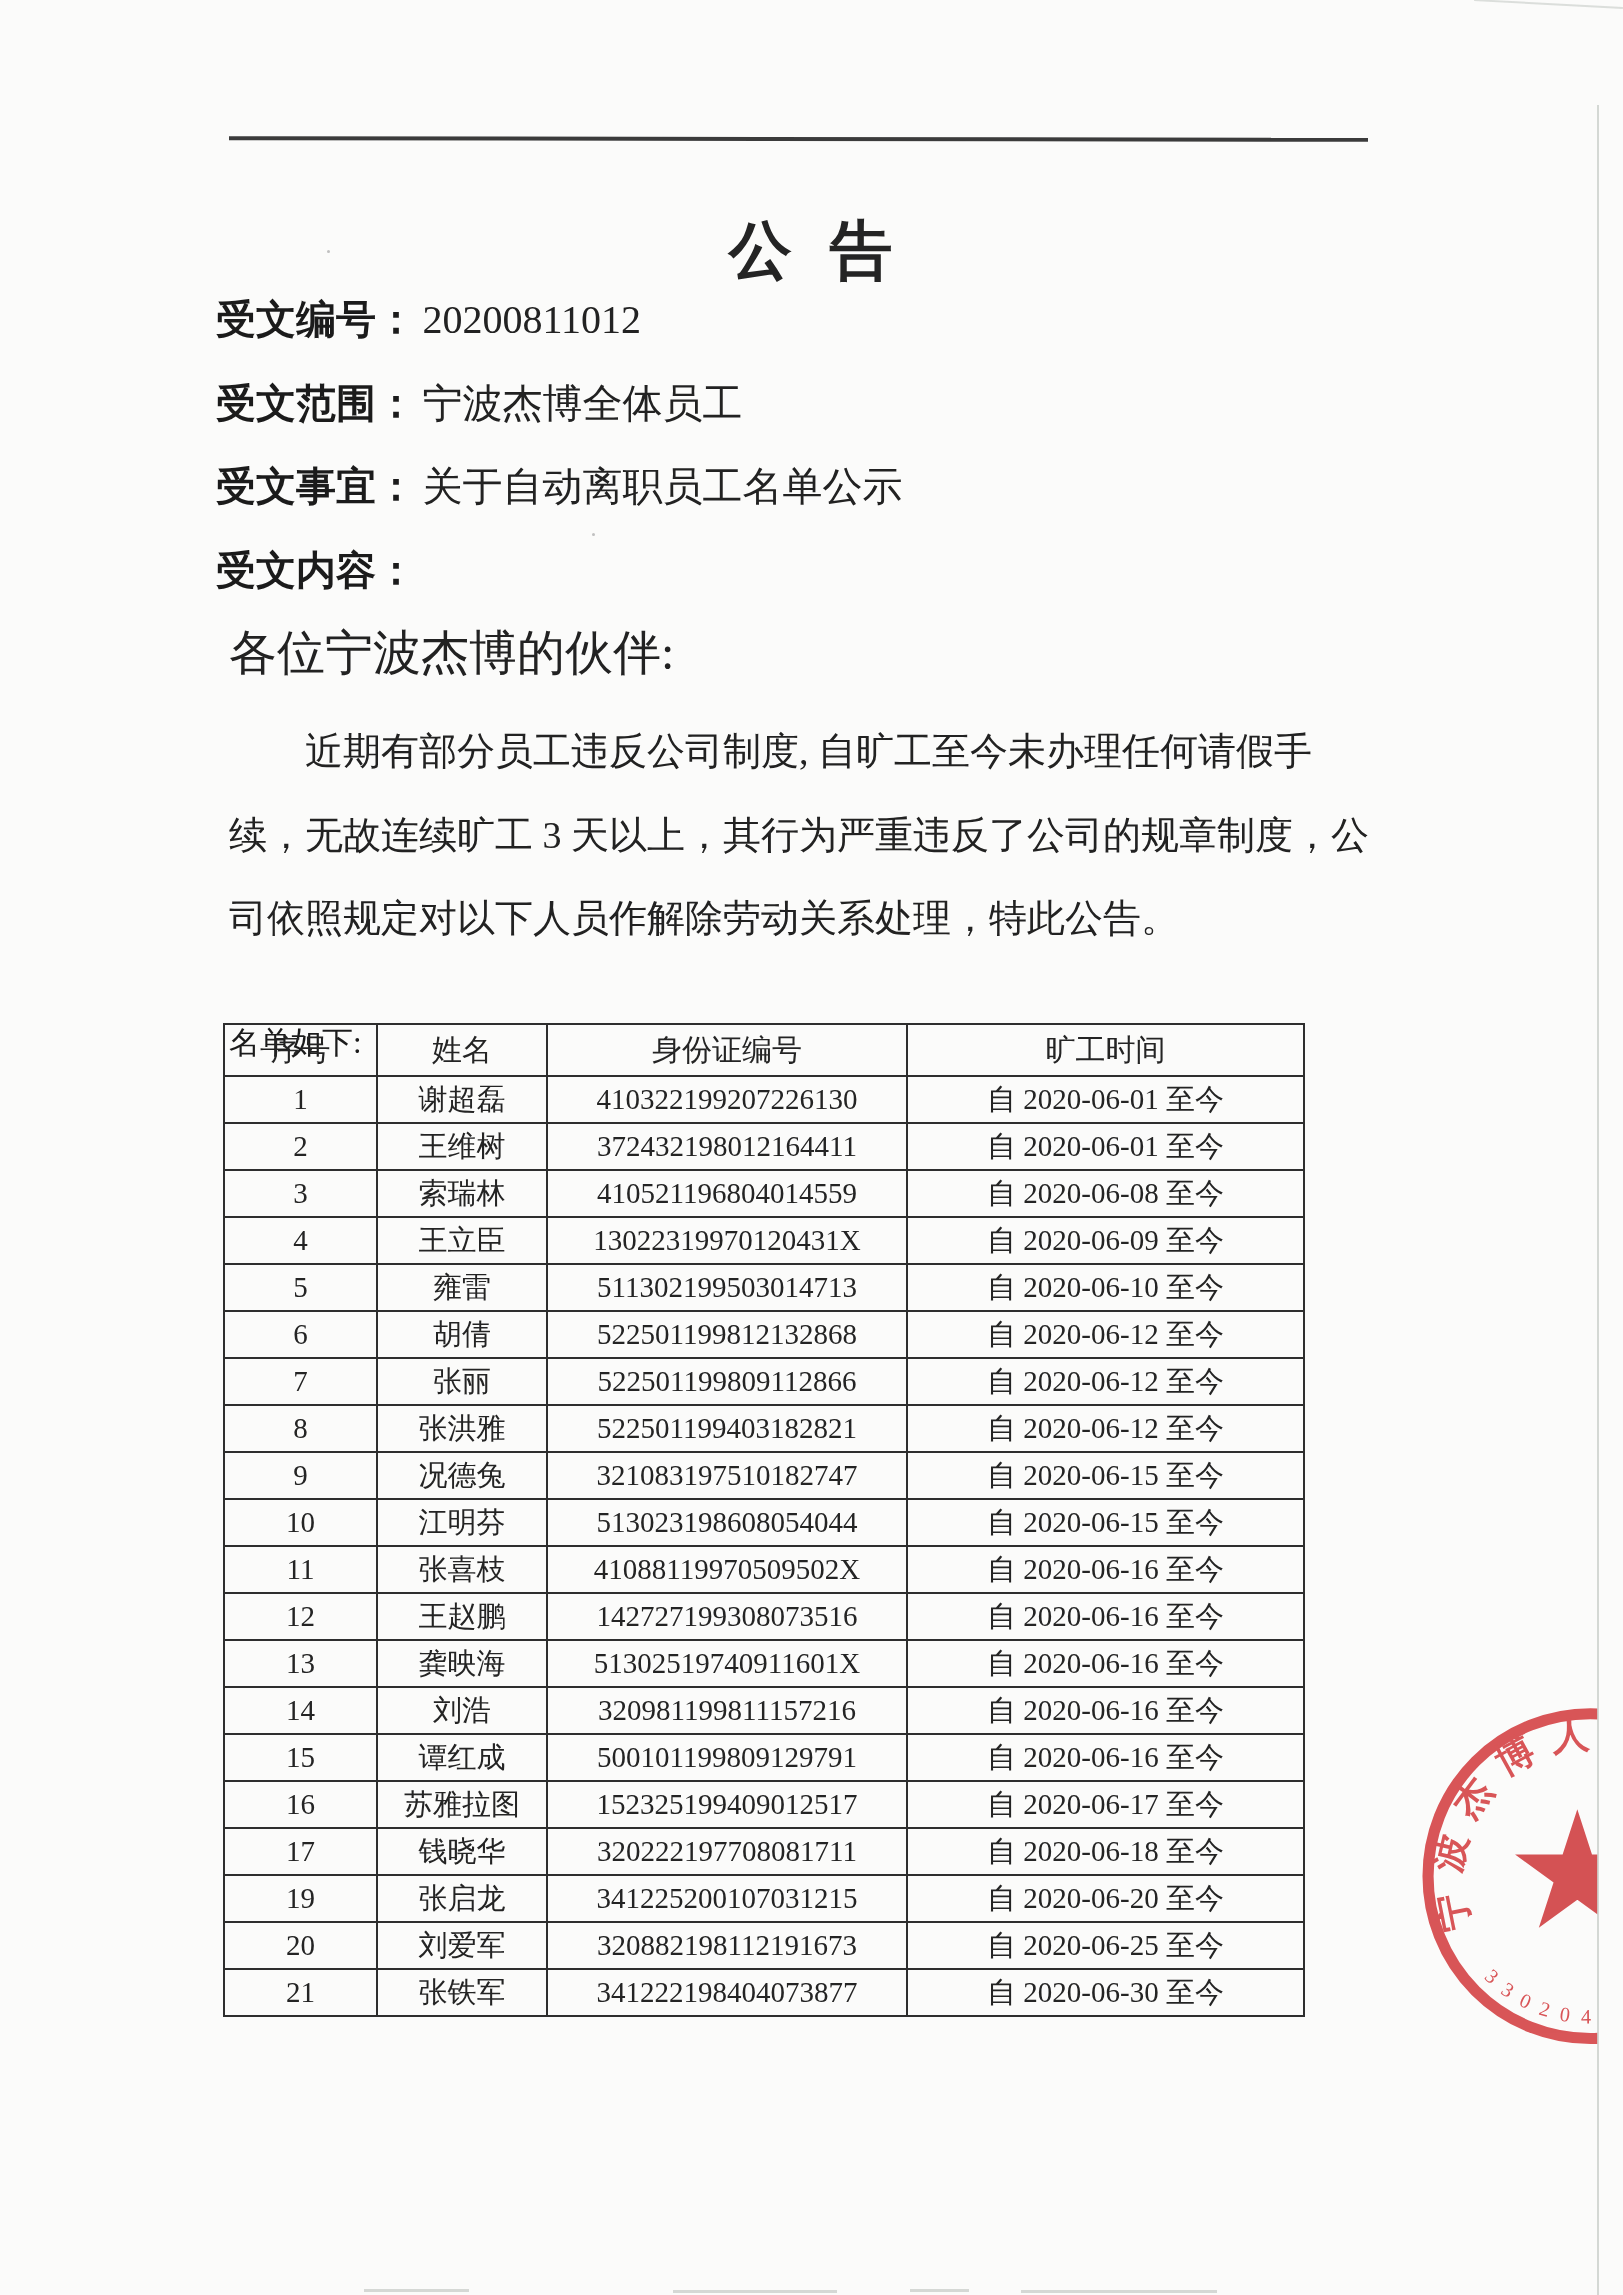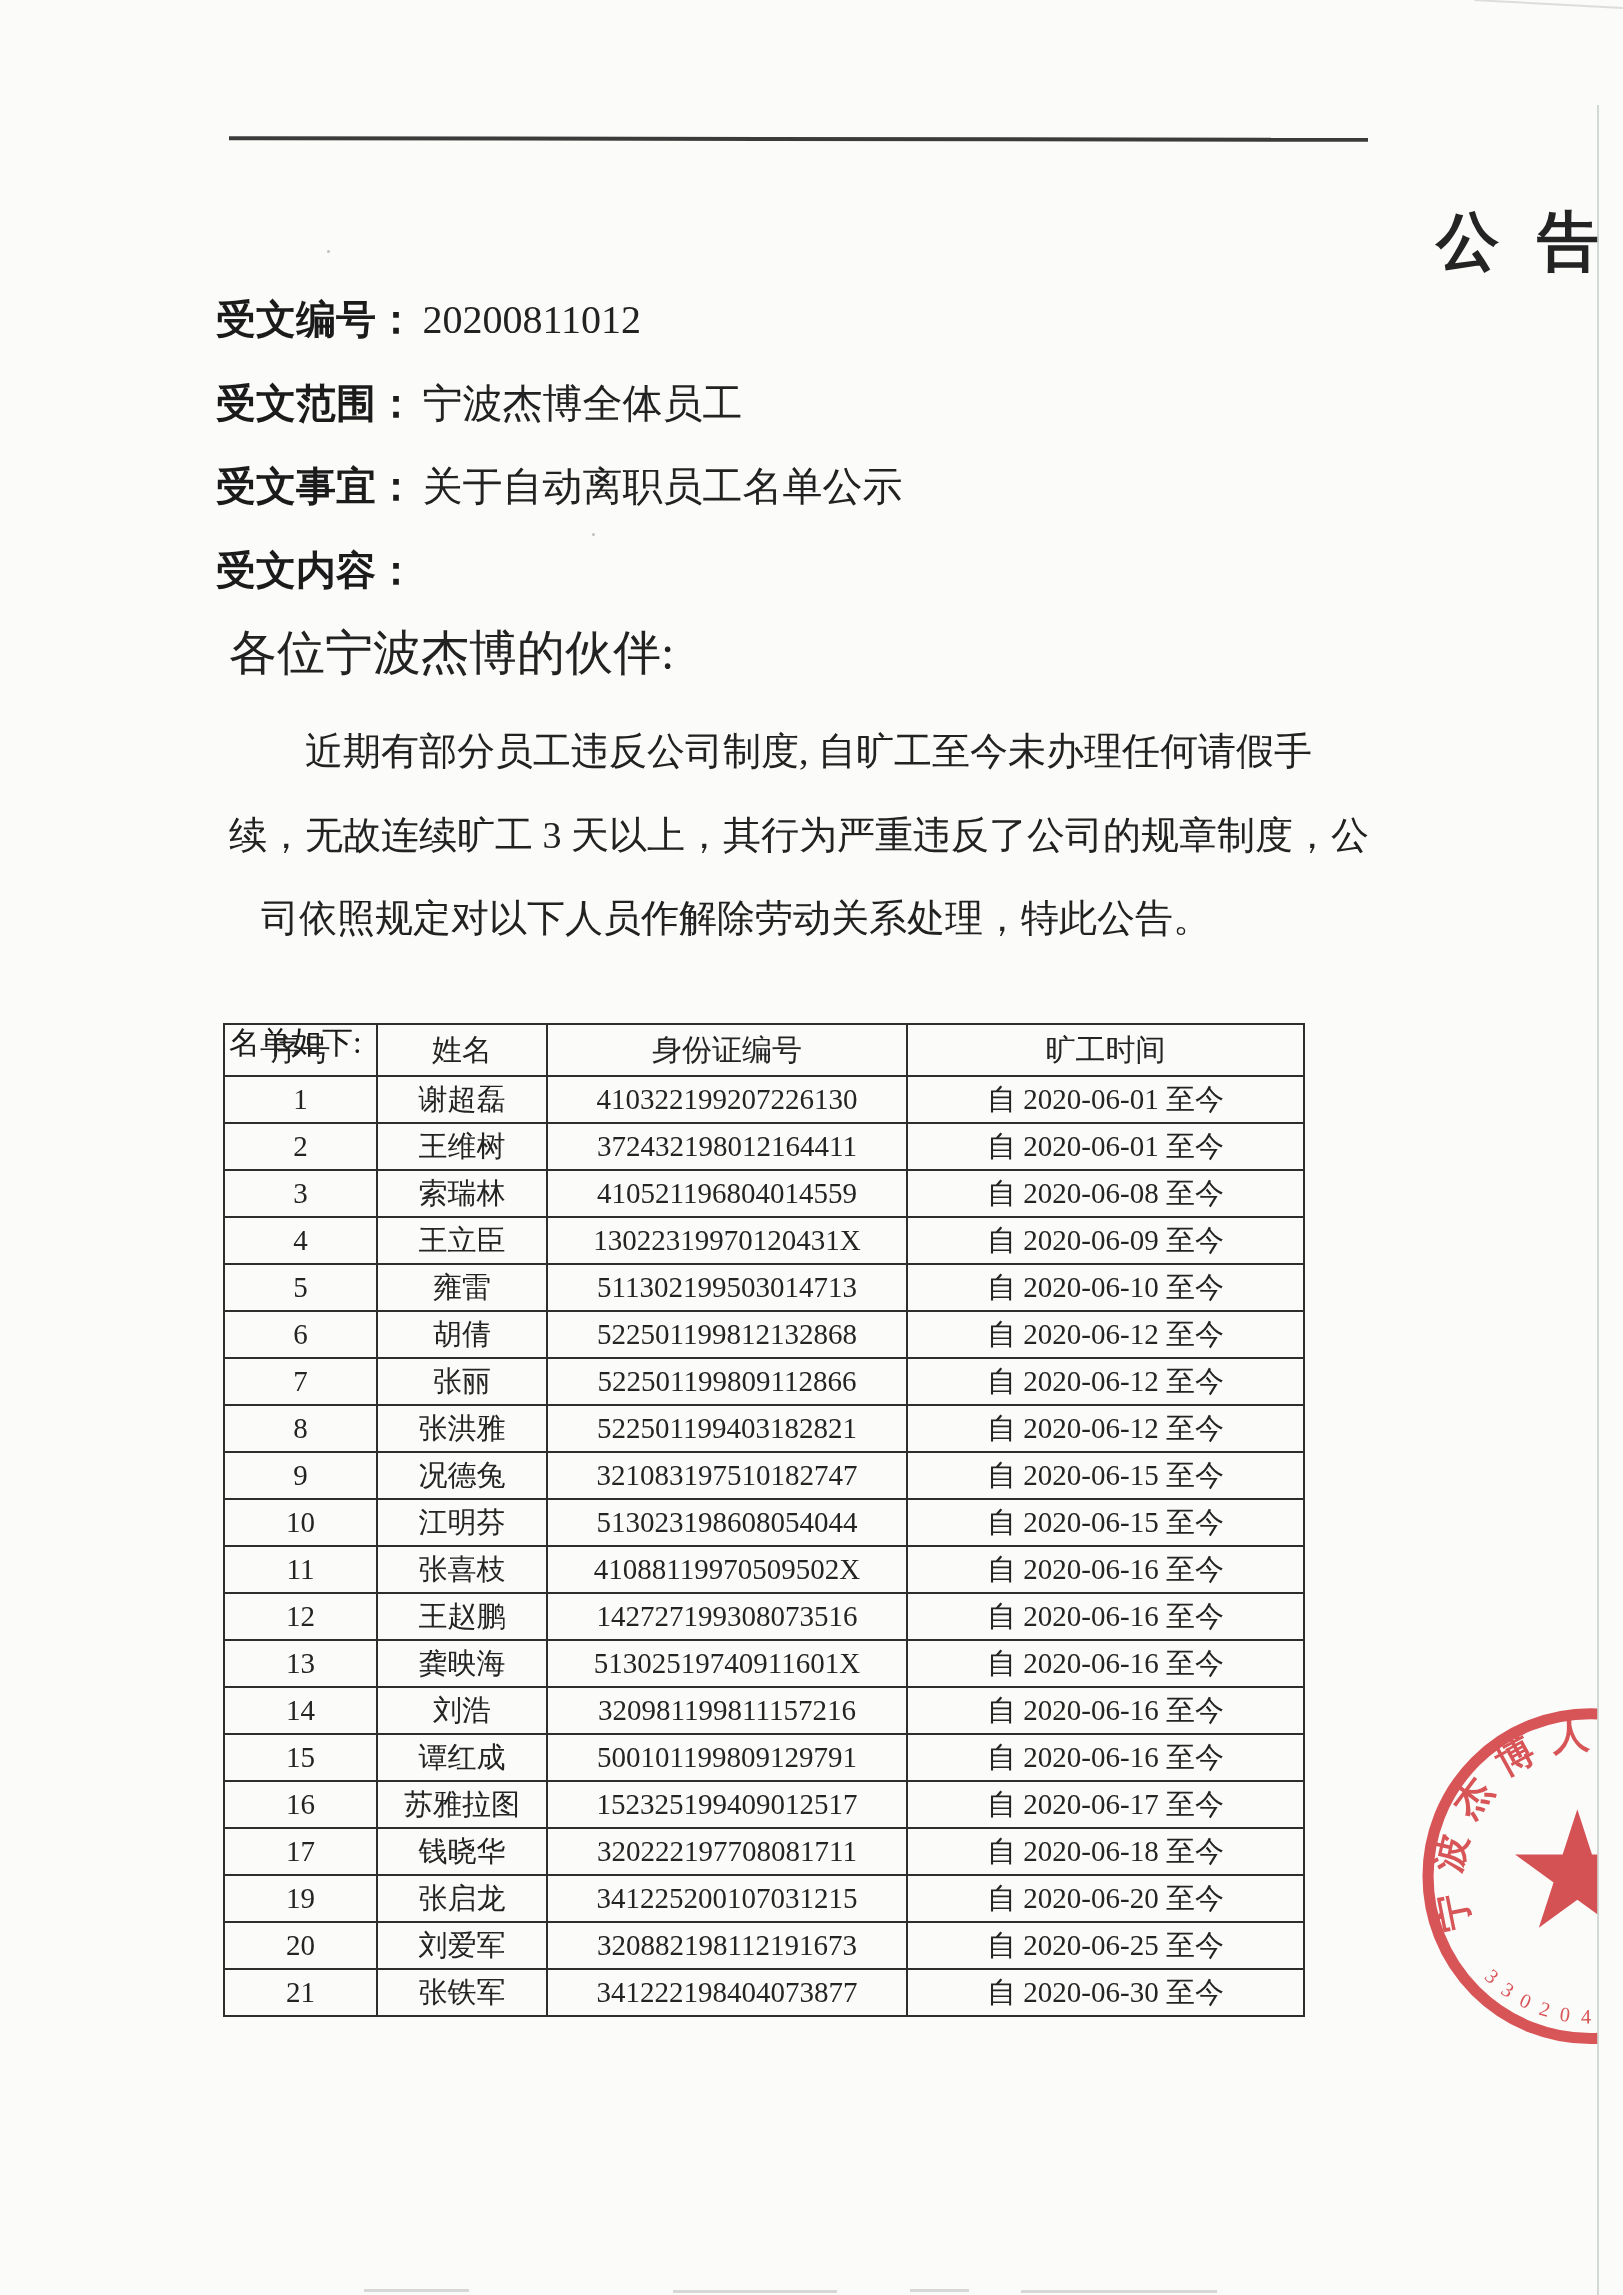--- a/index.html
+++ b/index.html
@@ -13,42 +13,42 @@
   }
   .page{position:absolute;inset:0;}
 
   .top-rule{
     position:absolute;left:229px;top:137px;width:1139px;height:3.9px;
     background:#3b3b3b;transform:rotate(0.08deg);
   }
 
   .doc-title{
     position:absolute;left:0;top:196px;width:1597px;
-    text-align:right;
+    text-align:center;
     font-size:63px;font-weight:700;word-spacing:22px;
-    color:#242424;margin:3px;
+    color:#242424;margin:12px;
   }
 
   .field-line{
     position:absolute;left:216px;white-space:nowrap;
     font-size:40px;line-height:43px;
   }
   .field-line .lbl{font-weight:700;color:#1b1b1b;}
   .field-line .val{font-weight:400;margin-left:6.5px;color:#222;}
 
   .salutation{
     position:absolute;left:229px;top:632px;
     font-size:48px;line-height:42px;color:#222;white-space:nowrap;
   }
   .para-line{
     position:absolute;font-size:38px;line-height:43px;color:#222;white-space:nowrap;
   }
   .para-1{left:305px;top:730px;}
   .para-2{left:229px;top:814px;}
-  .para-3{left:229px;top:897px;margin-left:32px;}
+  .para-3{left:229px;top:897px;}
 
   .list-intro{
     position:absolute;left:229px;top:1022px;
     font-size:31px;font-weight:400;color:#1b1b1b;
   }
 
   table.roster{
     position:absolute;left:223px;top:1023px;
     width:1079px;border-collapse:collapse;table-layout:fixed;
     font-size:29px;color:#242424;

